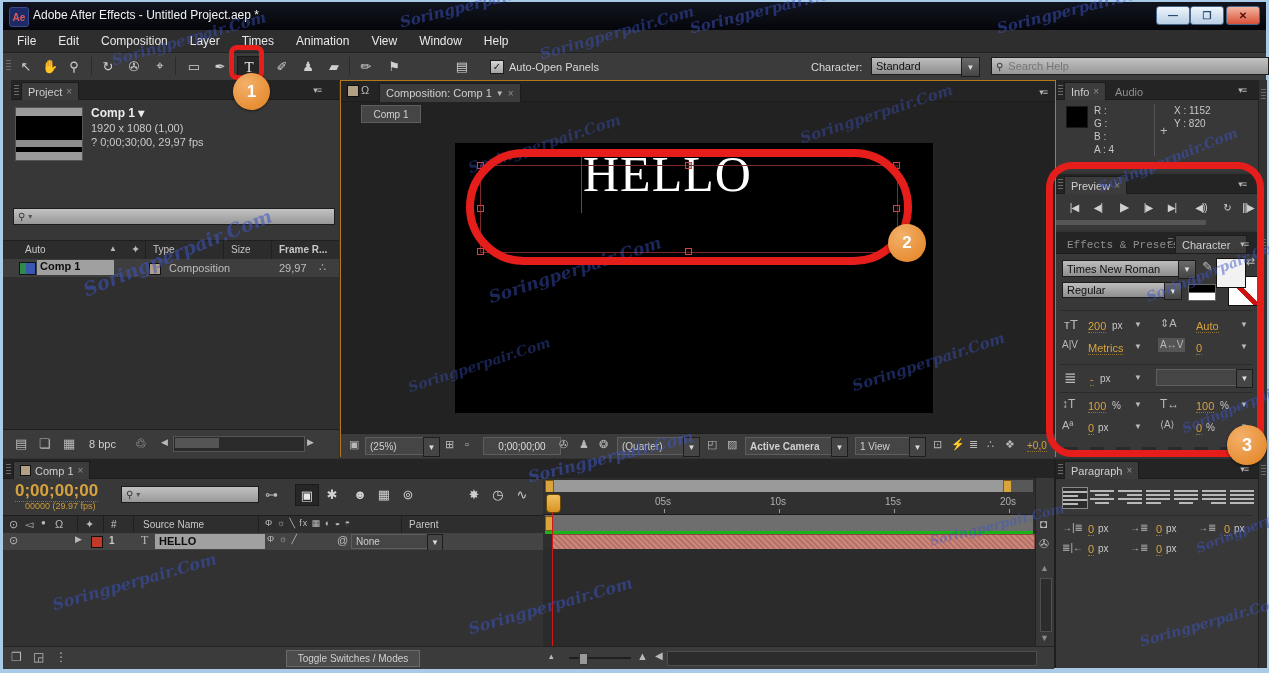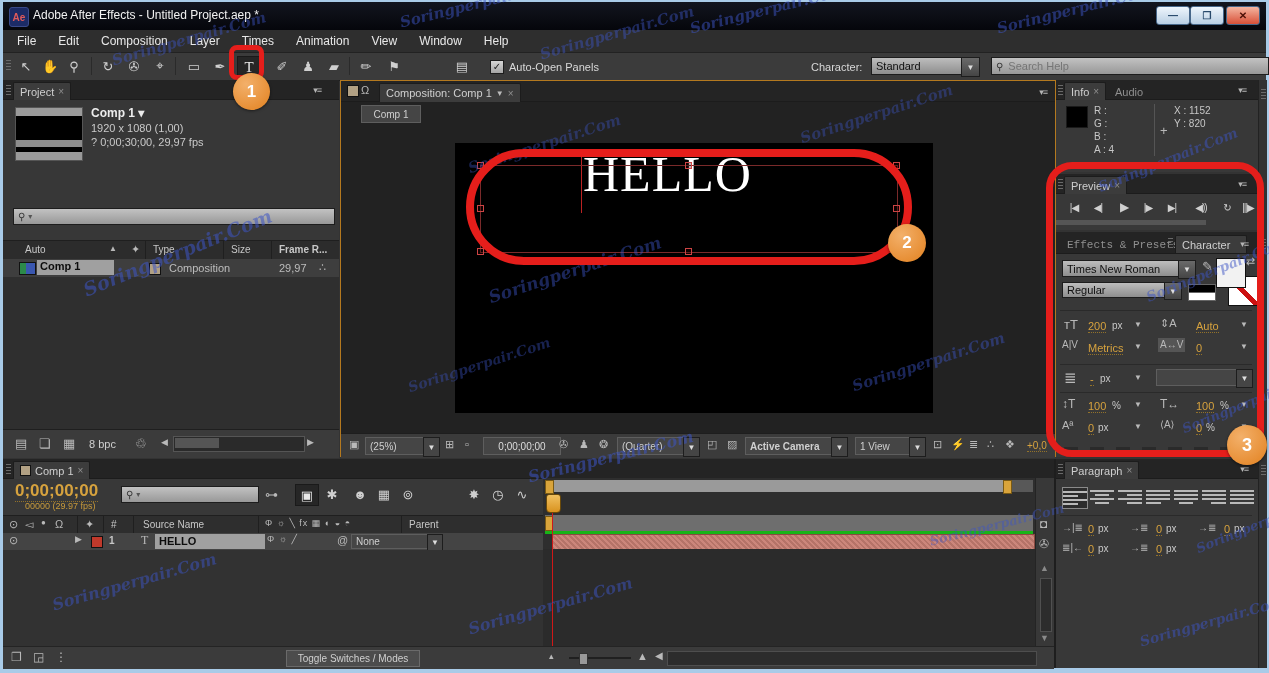--- a/index.html
+++ b/index.html
@@ -114,21 +114,21 @@
     <div class="a" style="left:808px;top:8px;color:#d8d8d8;font-size:11px;">Character:</div>
     <div class="a ddl" style="left:868px;top:4px;width:88px;height:16px;">Standard</div>
     <div class="a ddlar" style="left:958px;top:4px;width:17px;height:18px;">▼</div>
     <div class="a searchbox" style="left:988px;top:4px;width:268px;height:16px;">
       <span>⚲</span>
       <input style="background: transparent; border: none; outline: none; font-size: 11px; color: rgb(34, 34, 34); width: 220px; font-family: &quot;Liberation Sans&quot;, sans-serif;" placeholder="Search Help">
     </div>
   </div>
 
   <div class="a" style="left:0;top:78px;width:336px;height:377px;background:#373737;">
-    <div class="a tabrow" style="left:0;top:0;right:0;height:19px;">
+    <div class="a tabrow" style="left:8px;top:0;right:0;height:19px;">
       <div class="a grip" style="left:3px;top:4px;"></div>
       <div class="a tab" style="left:10px;top:2px;">
         <span>Project</span>
         <span class="x">×</span>
       </div>
       <div class="a pmenu" style="right:18px;top:5px;">▾≡</div>
     </div>
 
     <div class="a" style="left:12px;top:27px;width:66px;height:52px;background:#000;border:1px solid #555;">
       <div class="a" style="left:0;top:0;right:0;height:8px;background:#9a9a9a;"></div>
@@ -483,20 +483,31 @@
     <div class="a" style="left:0;top:91px;width:540px;height:96px;background:#323232;"></div>
 
     <div class="a" style="left:540px;top:19px;width:492px;height:168px;background:#2e2e2e;">
 
       <div class="a" style="left:2px;top:2px;width:488px;height:12px;background:#585858;">
         <div class="a" style="left:0;top:0;width:464px;height:12px;background:#9a9a9a;"></div>
         <div class="a" style="left:0;top:0;width:7px;height:12px;background:#d9a43b;border:1px solid #7a5a14;"></div>
         <div class="a" style="left:458px;top:0;width:7px;height:12px;background:#d9a43b;border:1px solid #7a5a14;"></div>
       </div>
 
+      <div class="a" style="left:0;top:14px;width:492px;height:22px;background:#303030;border-bottom:1px solid #1e1e1e;">
+        <span class="a" style="left:4px;top:4px;font-size:10px;color:#b0b0b0;">0s</span>
+        <span class="a" style="left:112px;top:4px;font-size:10px;color:#b0b0b0;">05s</span>
+        <span class="a" style="left:227px;top:4px;font-size:10px;color:#b0b0b0;">10s</span>
+        <span class="a" style="left:342px;top:4px;font-size:10px;color:#b0b0b0;">15s</span>
+        <span class="a" style="left:457px;top:4px;font-size:10px;color:#b0b0b0;">20s</span>
+        <div class="a tick" style="left:121px;top:17px;"></div>
+        <div class="a tick" style="left:236px;top:17px;"></div>
+        <div class="a tick" style="left:351px;top:17px;"></div>
+        <div class="a tick" style="left:466px;top:17px;"></div>
+      </div>
 
       <div class="a" style="left:3px;top:16px;width:13px;height:17px;background:linear-gradient(#f0c060,#d9931f);border:1px solid #6a4a0a;border-radius:3px 3px 4px 4px;z-index:6;"></div>
       <div class="a" style="left:9px;top:16px;width:1px;height:152px;background:#d01818;z-index:5;"></div>
 
       <div class="a" style="left:2px;top:37px;width:488px;height:16px;background:#6e6e6e;">
         <div class="a" style="left:0;top:1px;width:6px;height:13px;background:#d9a43b;border:1px solid #7a5a14;"></div>
       </div>
 
       <div class="a" style="left:2px;top:53px;width:488px;height:3px;background:#18b418;"></div>
 

